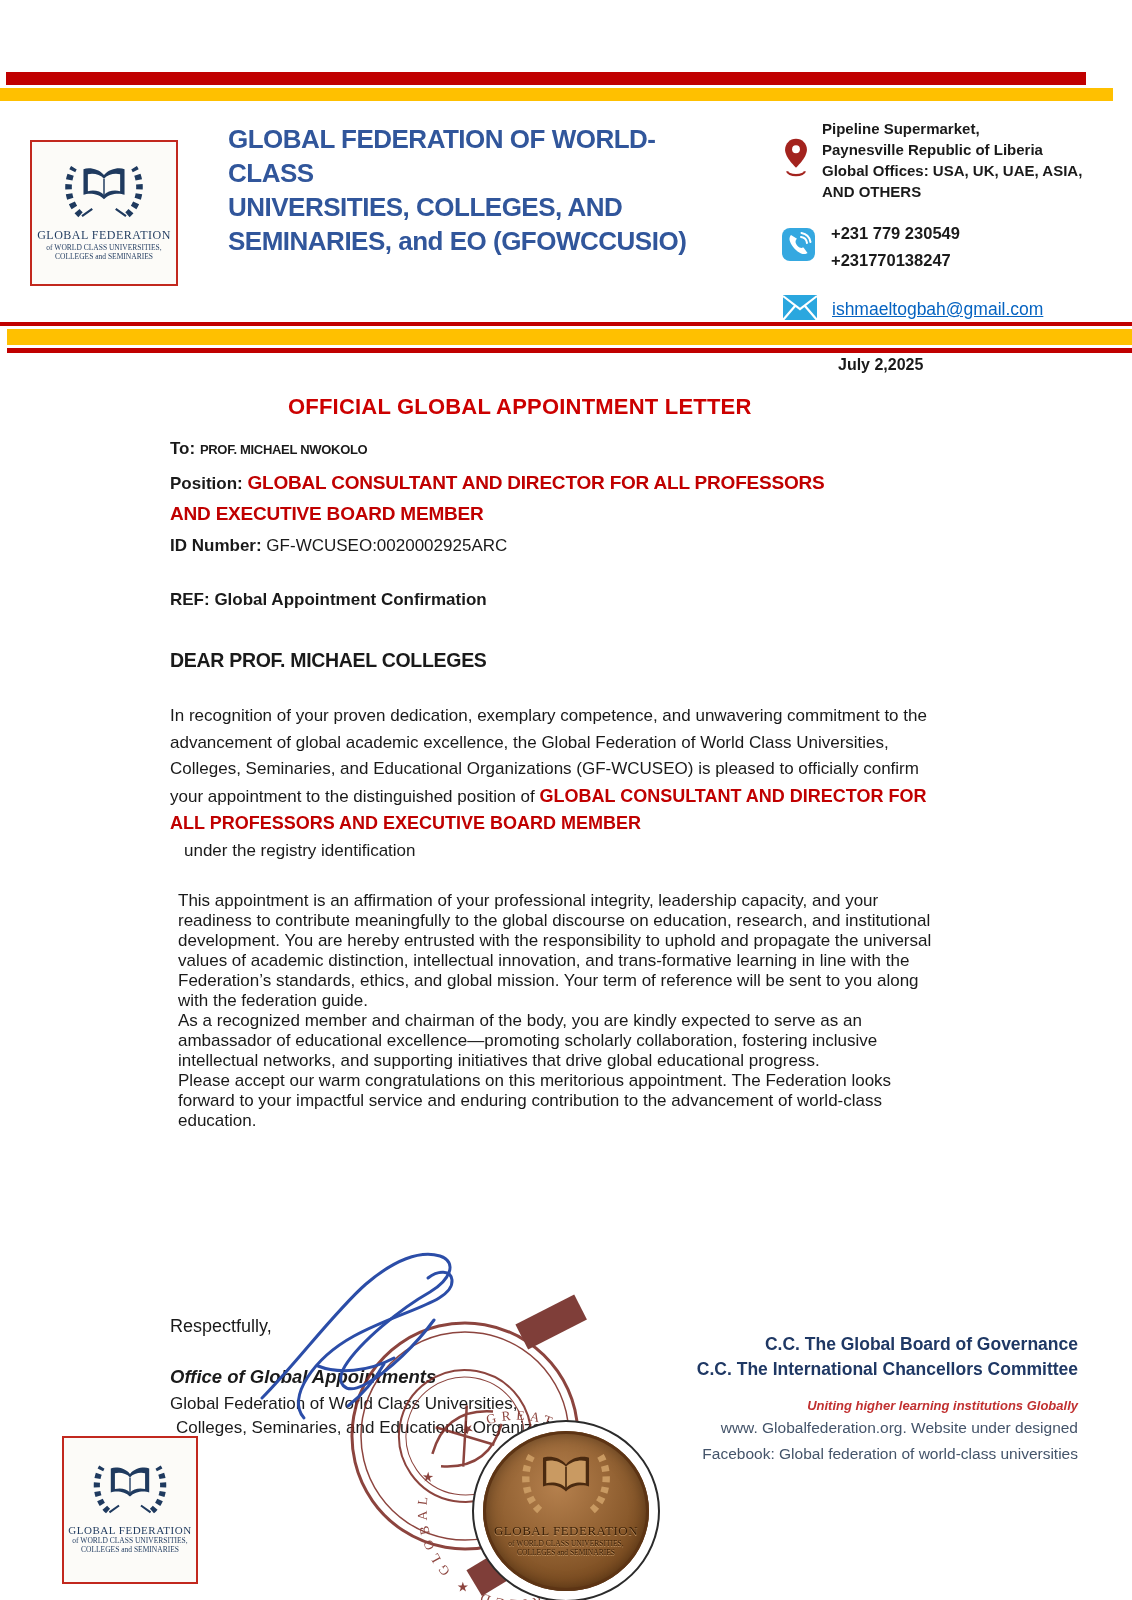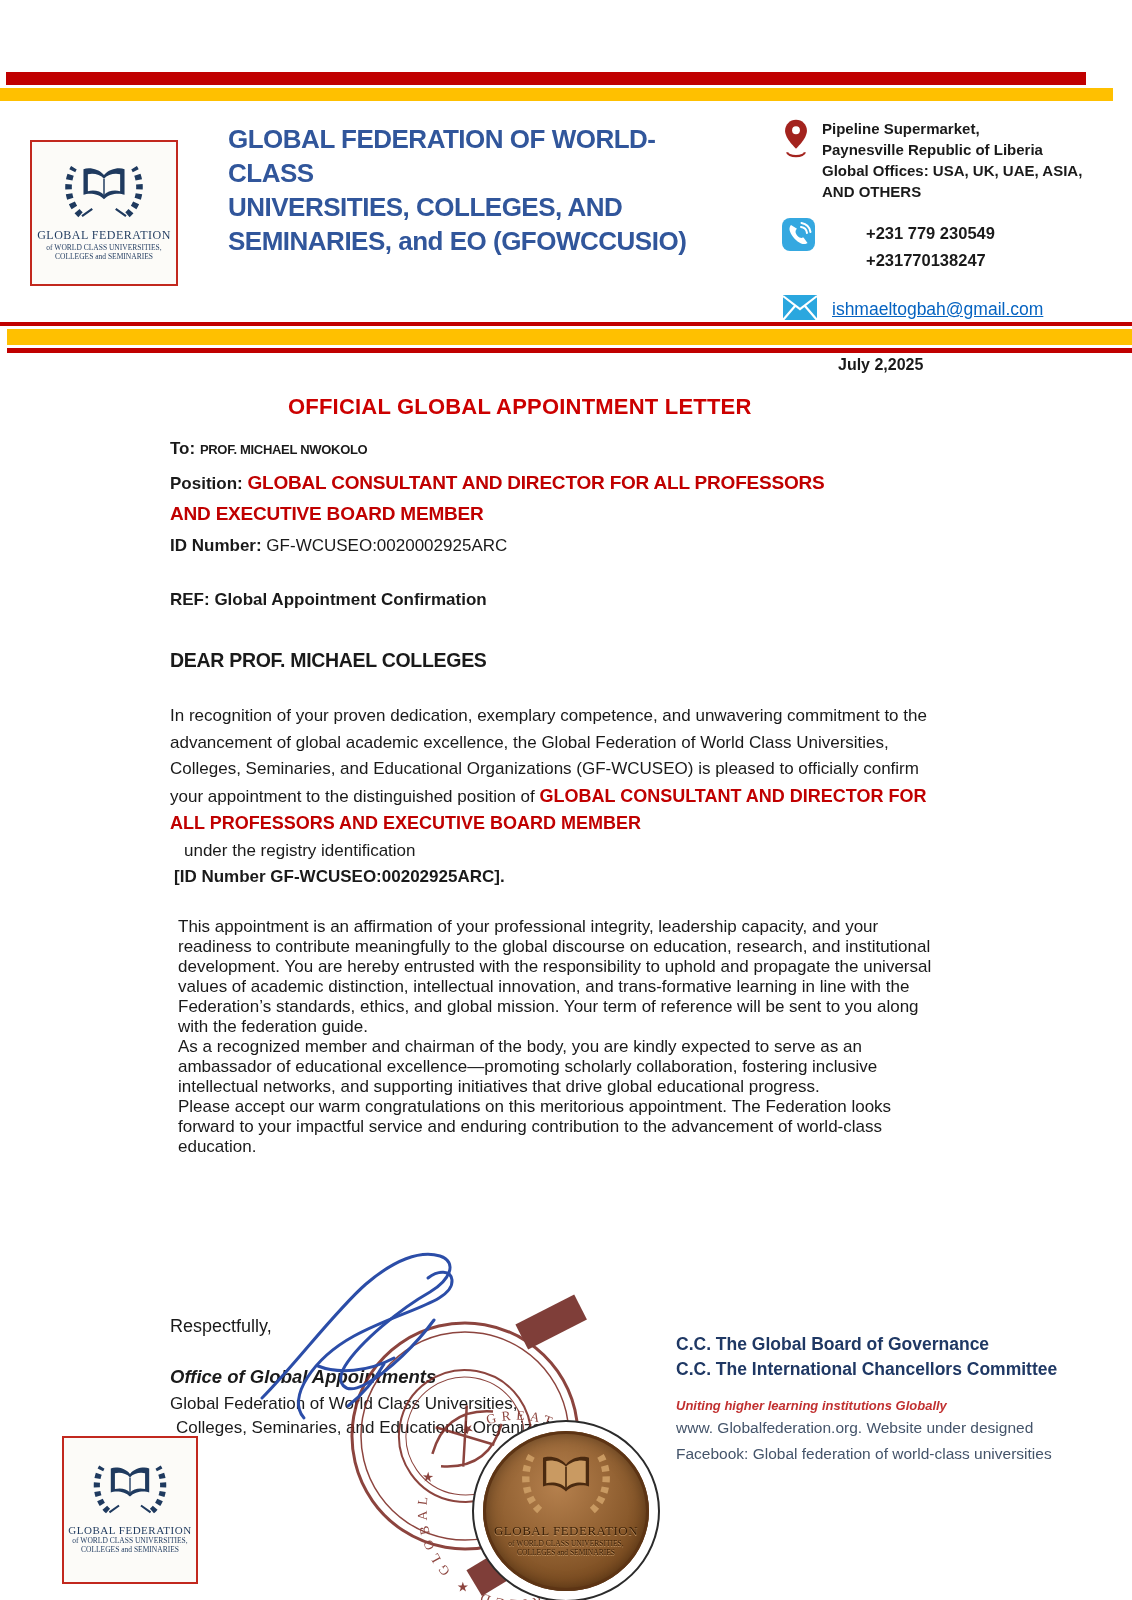--- a/index.html
+++ b/index.html
@@ -25,24 +25,24 @@
   .logo-top{left:30px;top:140px;width:148px;height:146px;}
   .logo-bottom{left:62px;top:1436px;width:136px;height:148px;padding-top:18px;}
   .logo-name{font-family:"Liberation Serif",serif;font-size:12px;letter-spacing:.5px;color:var(--navy);margin-top:2px;white-space:nowrap;}
   .logo-sub{font-family:"Liberation Serif",serif;font-size:7.5px;color:var(--navy);white-space:nowrap;}
 
   
   .title{position:absolute;left:228px;top:122px;width:512px;color:var(--title-blue);
          font-weight:bold;font-size:26px;line-height:34px;letter-spacing:-.5px;}
   
   .contact{position:absolute;left:782px;top:118px;width:350px;}
-  .c-row{display:flex;align-items:flex-start;}
+  .c-row{display:flex;align-items:center;}
   .c-address{font-weight:bold;font-size:15px;line-height:21px;padding-left:12px;}
   .c-phones{font-weight:bold;font-size:16.5px;line-height:27px;padding-left:16px;padding-top:2px;}
-  .c-phone-row{margin-top:16px;gap:35px;}
+  .c-phone-row{margin-top:16px;}
   .c-mail-row{margin-top:20px;align-items:center;}
   .email-link{font-size:17.5px;color:var(--link);text-decoration:underline;margin-left:14px;}
 
   .date{position:absolute;left:838px;top:356px;font-weight:bold;font-size:16px;}
   .heading{position:absolute;left:288px;top:394px;font-weight:bold;font-size:22px;color:#CC0000;letter-spacing:.2px;}
 
   
   .body{position:absolute;left:170px;top:436px;width:766px;font-size:17px;line-height:26px;}
   .to-line{font-weight:bold;font-size:17px;}
   .to-name{font-size:13px;letter-spacing:-.3px;}
@@ -57,21 +57,21 @@
   .seg-redbold{color:var(--red);font-weight:bold;font-size:18px;}
   .registry{padding-left:14px;}
   .registry-id{padding-left:4px;font-weight:bold;}
   .para2{margin-top:27px;line-height:20px;margin-left:8px;}
 
   
   .closing{position:absolute;left:170px;top:1316px;font-size:18px;}
   .office{position:absolute;left:170px;top:1366px;font-weight:bold;font-style:italic;font-size:18.5px;}
   .org1{position:absolute;left:170px;top:1394px;font-size:17px;}
   .org2{position:absolute;left:176px;top:1418px;font-size:17px;}
-  .cc-block{position:absolute;left:676px;top:1332px;width:430px;text-align:left;}
+  .cc-block{position:absolute;left:648px;top:1332px;width:430px;text-align:right;}
   .cc-line{color:var(--cc-navy);font-weight:bold;font-size:17.5px;line-height:25px;}
   .tagline{margin-top:16px;color:var(--tagline);font-weight:bold;font-style:italic;font-size:13px;}
   .webline{margin-top:4px;color:var(--slate);font-size:15.5px;line-height:22px;}
 
   .signature{position:absolute;left:248px;top:1246px;z-index:5;pointer-events:none;}
   .stamp{position:absolute;left:268px;top:1282px;z-index:4;opacity:.88;pointer-events:none;}
 
   
   .medal{position:absolute;left:472px;top:1420px;width:188px;height:182px;border-radius:50%;
          background:#fff;border:2px solid #2b2b2b;z-index:6;display:flex;align-items:center;justify-content:center;}
@@ -170,21 +170,20 @@
       <span class="pos-red">AND EXECUTIVE BOARD MEMBER</span>
     </div>
     <div class="id-line">
       <span class="bold">ID Number:</span>
       <span>GF-WCUSEO:0020002925ARC</span>
     </div>
     <div class="ref">REF: Global Appointment Confirmation</div>
     <div class="salutation">DEAR PROF. MICHAEL COLLEGES</div>
     <div class="para1"><span class="seg-normal">In recognition of your proven dedication, exemplary competence, and unwavering commitment to the advancement of global academic excellence, the Global Federation of World Class Universities, Colleges, Seminaries, and Educational Organizations (GF-WCUSEO) is pleased to officially confirm your appointment to the distinguished position of </span><span class="seg-redbold">GLOBAL CONSULTANT AND DIRECTOR FOR ALL PROFESSORS AND EXECUTIVE BOARD MEMBER</span></div>
     <div class="registry">under the registry identification</div>
-    <div class="registry-id">[ID Number GF-WCUSEO:00202925ARC].</div>
     <div class="para2">
         <div>This appointment is an affirmation of your professional integrity, leadership capacity, and your readiness to contribute meaningfully to the global discourse on education, research, and institutional development. You are hereby entrusted with the responsibility to uphold and propagate the universal values of academic distinction, intellectual innovation, and trans-formative learning in line with the Federation’s standards, ethics, and global mission. Your term of reference will be sent to you along with the federation guide.</div>
         <div>As a recognized member and chairman of the body, you are kindly expected to serve as an ambassador of educational excellence—promoting scholarly collaboration, fostering inclusive intellectual networks, and supporting initiatives that drive global educational progress.</div>
         <div>Please accept our warm congratulations on this meritorious appointment. The Federation looks forward to your impactful service and enduring contribution to the advancement of world-class education.</div>
       </div>
   </div>
 
   <span class="signature">
     <svg width="228" height="186" viewBox="0 0 228 186">
       <g fill="none" stroke="#2B4DA8" stroke-width="3" stroke-linecap="round">

